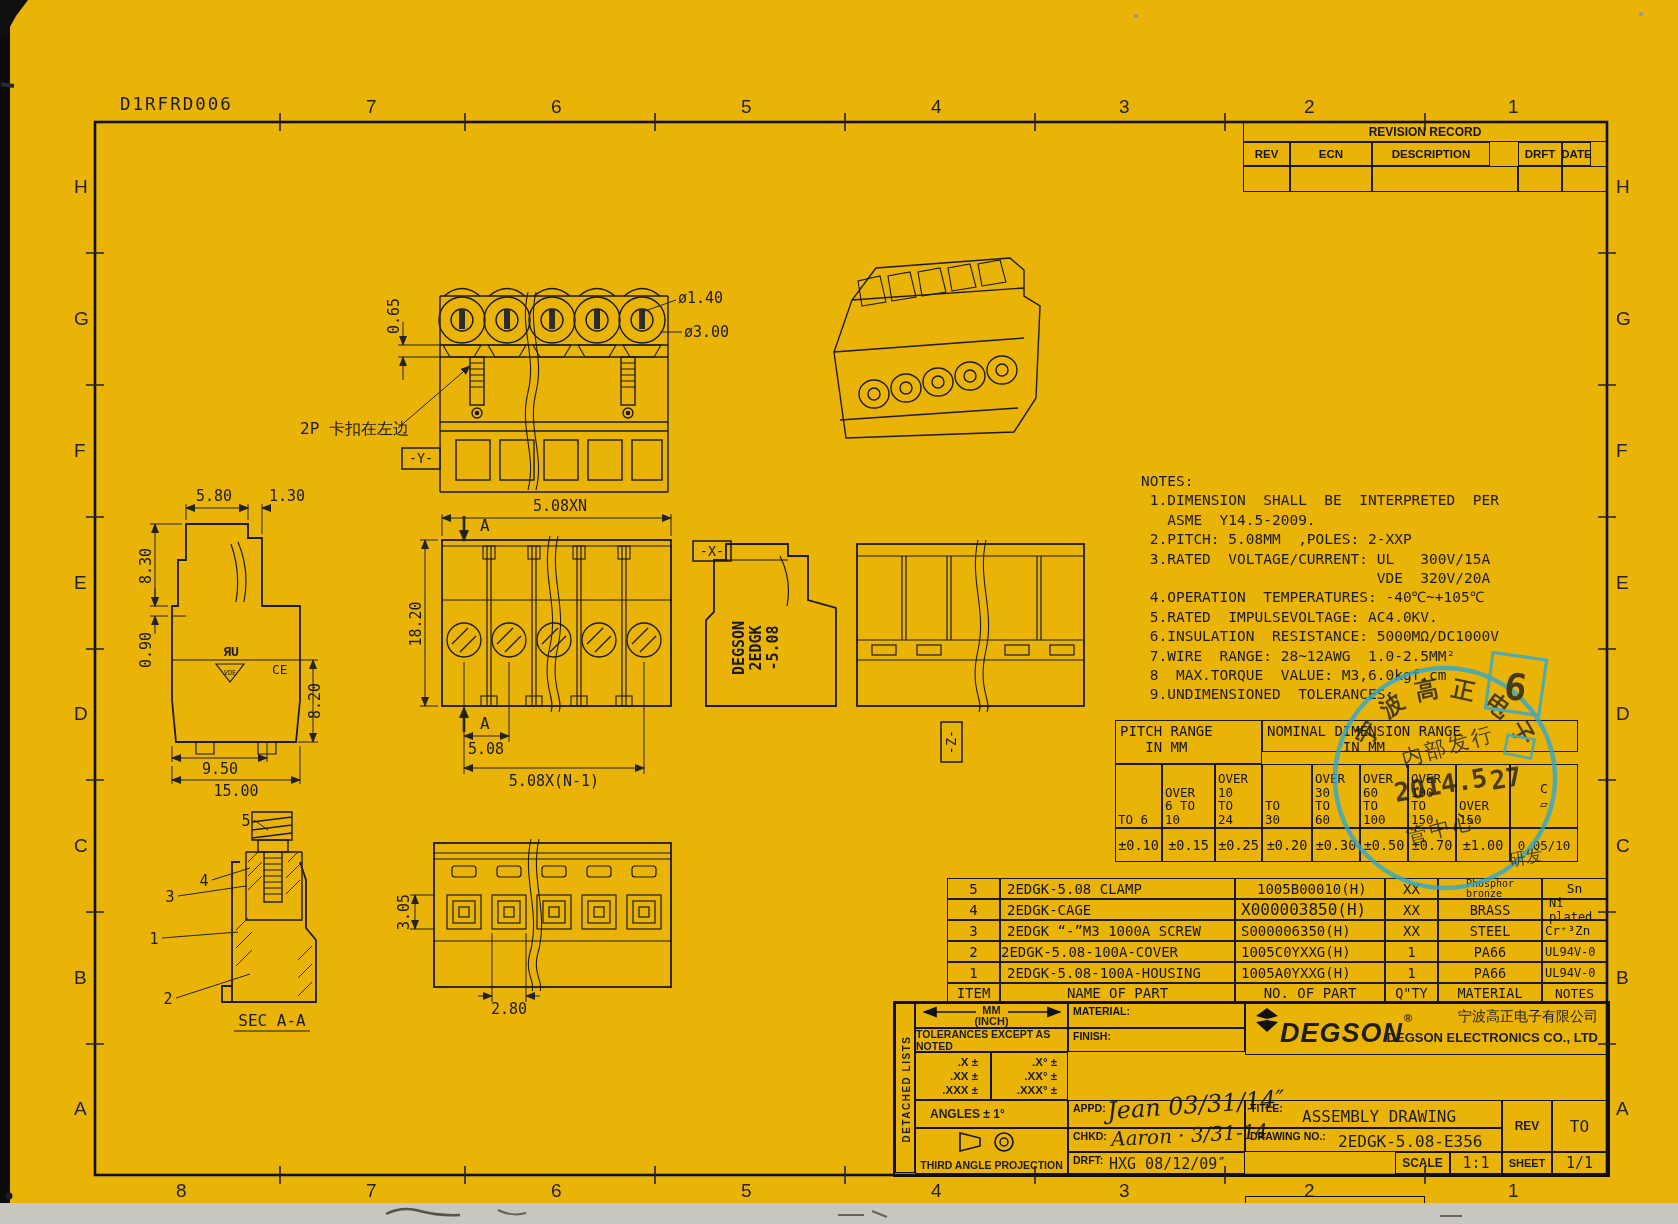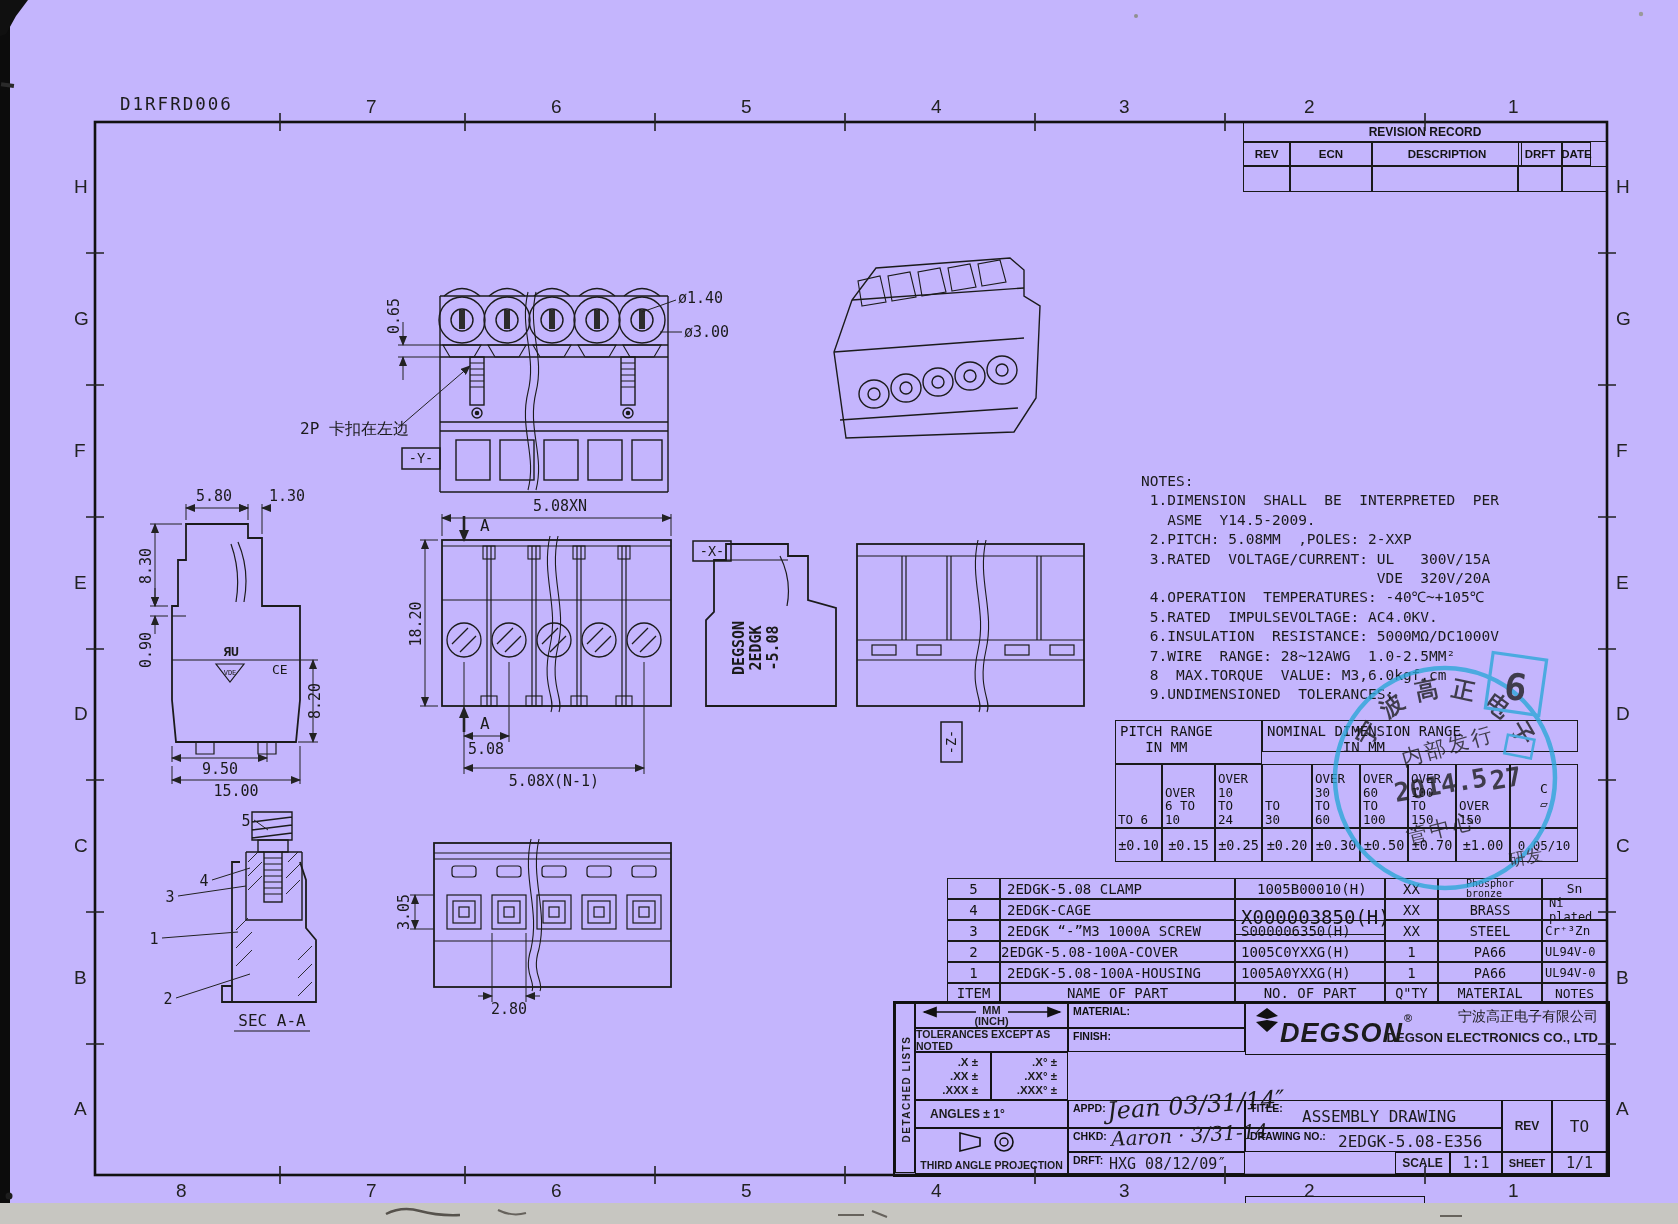--- a/index.html
+++ b/index.html
@@ -1,16 +1,16 @@
 <!DOCTYPE html>
 <html><head>
 <meta charset="utf-8">
 <style>
   html,body{margin:0;padding:0;background:#e8e8e4;}
-  .sheet{position:relative;width:1678px;height:1224px;background:#c4b5fd;overflow:hidden;
+  .sheet{position:relative;width:1678px;height:1224px;background:#eab308;overflow:hidden;
          font-family:"Liberation Sans",sans-serif;color:#1c1c1c;}
   .abs{position:absolute;}
   .mono{font-family:"DejaVu Sans Mono",monospace;}
   .sans{font-family:"Liberation Sans",sans-serif;}
   .pre{white-space:pre-line;}
   .gridlbl{position:absolute;font-size:19px;color:#222;font-family:"Liberation Sans",sans-serif;}
   .noteline{font-family:"DejaVu Sans Mono",monospace;font-size:14.5px;line-height:19.4px;
             white-space:pre;color:#1b1b1b;}
   .tc{position:absolute;box-sizing:border-box;border:1.4px solid #1a1a1a;display:flex;
       align-items:center;justify-content:center;color:#141414;font-family:"DejaVu Sans Mono",monospace;}
@@ -61,21 +61,21 @@
   <div class="gridlbl" style="left:1616px;top:572px;">E</div>
   <div class="gridlbl" style="left:1616px;top:703px;">D</div>
   <div class="gridlbl" style="left:1616px;top:835px;">C</div>
   <div class="gridlbl" style="left:1616px;top:967px;">B</div>
   <div class="gridlbl" style="left:1616px;top:1098px;">A</div>
 
   <div class="abs" style="left:1243px;top:122px;width:364px;height:70px;">
     <div class="tc sans" style="left:0;top:0;width:364px;height:20px;font-weight:bold;font-size:12px;font-family:'Liberation Sans',sans-serif;">REVISION RECORD</div>
     <div class="tc sans" style="left:0;top:20px;width:47px;height:24px;font-weight:bold;font-size:11.5px;font-family:'Liberation Sans',sans-serif;">REV</div>
     <div class="tc sans" style="left:47px;top:20px;width:82px;height:24px;font-weight:bold;font-size:11.5px;font-family:'Liberation Sans',sans-serif;">ECN</div>
-    <div class="tc sans" style="left:129px;top:20px;width:150px;height:24px;font-weight:bold;font-size:11.5px;font-family:'Liberation Sans',sans-serif;">DESCRIPTION</div>
+    <div class="tc sans" style="left:129px;top:20px;width:118px;height:24px;font-weight:bold;font-size:11.5px;font-family:'Liberation Sans',sans-serif;">DESCRIPTION</div>
     <div class="tc sans" style="left:275px;top:20px;width:44px;height:24px;font-weight:bold;font-size:11.5px;font-family:'Liberation Sans',sans-serif;">DRFT</div>
     <div class="tc sans" style="left:319px;top:20px;width:29px;height:24px;font-weight:bold;font-size:11.5px;font-family:'Liberation Sans',sans-serif;">DATE</div>
     <div class="tc" style="left:0;top:44px;width:47px;height:26px;"></div>
     <div class="tc" style="left:47px;top:44px;width:82px;height:26px;"></div>
     <div class="tc" style="left:129px;top:44px;width:146px;height:26px;"></div>
     <div class="tc" style="left:275px;top:44px;width:44px;height:26px;"></div>
     <div class="tc" style="left:319px;top:44px;width:45px;height:26px;"></div>
   </div>
 
   <div class="abs" style="left:1141px;top:472px;">
@@ -140,21 +140,21 @@
     <div class="tc" style="left:0;top:0;width:53px;height:21px;font-size:14px;">5</div>
     <div class="tc" style="left:53px;top:0;width:235px;height:21px;font-size:14px;justify-content:flex-start;padding-left:6px;">2EDGK-5.08 CLAMP</div>
     <div class="tc" style="left:288px;top:0;width:150px;height:21px;font-size:14px;justify-content:flex-start;padding-left:21px;">1005B00010(H)</div>
     <div class="tc" style="left:438px;top:0;width:53px;height:21px;font-size:14px;">XX</div>
     <div class="tc pre" style="left:491px;top:0;width:104px;height:21px;font-size:10px;line-height:10px;">Phosphor
 bronze</div>
     <div class="tc" style="left:595px;top:0;width:65px;height:21px;font-size:13px;">Sn</div>
 
     <div class="tc" style="left:0;top:21px;width:53px;height:21px;font-size:14px;">4</div>
     <div class="tc" style="left:53px;top:21px;width:235px;height:21px;font-size:14px;justify-content:flex-start;padding-left:6px;">2EDGK-CAGE</div>
-    <div class="tc" style="left:288px;top:21px;width:150px;height:36px;font-size:19px;justify-content:flex-start;padding-left:5px;">X000003850(H)</div>
+    <div class="tc" style="left:288px;top:21px;width:150px;height:21px;font-size:16px;justify-content:flex-start;padding-left:5px;">X000003850(H)</div>
     <div class="tc" style="left:438px;top:21px;width:53px;height:21px;font-size:14px;">XX</div>
     <div class="tc" style="left:491px;top:21px;width:104px;height:21px;font-size:13.5px;">BRASS</div>
     <div class="tc" style="left:595px;top:21px;width:65px;height:21px;font-size:12px;justify-content:flex-start;padding-left:6px;">Ni plated</div>
 
     <div class="tc" style="left:0;top:42px;width:53px;height:21px;font-size:14px;">3</div>
     <div class="tc" style="left:53px;top:42px;width:235px;height:21px;font-size:14px;justify-content:flex-start;padding-left:6px;">2EDGK “-”M3 1000A SCREW</div>
     <div class="tc" style="left:288px;top:42px;width:150px;height:21px;font-size:14px;justify-content:flex-start;padding-left:5px;">S000006350(H)</div>
     <div class="tc" style="left:438px;top:42px;width:53px;height:21px;font-size:14px;">XX</div>
     <div class="tc" style="left:491px;top:42px;width:104px;height:21px;font-size:13.5px;">STEEL</div>
     <div class="tc" style="left:595px;top:42px;width:65px;height:21px;font-size:12.5px;justify-content:flex-start;padding-left:2px;">Cr⁺³Zn</div>

